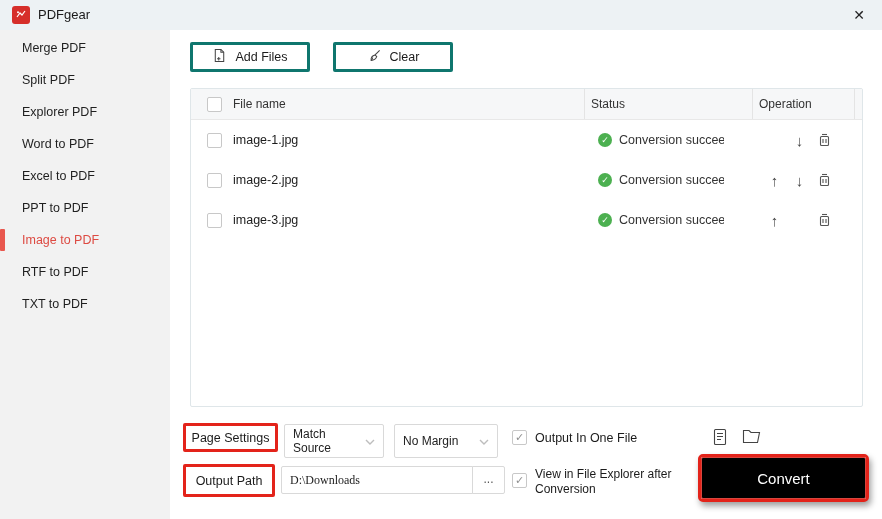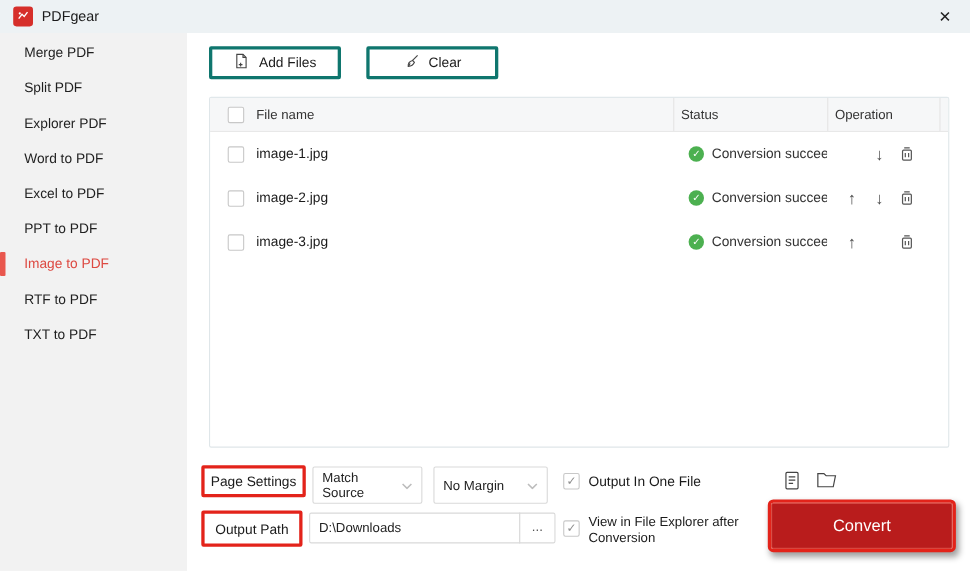--- a/index.html
+++ b/index.html
@@ -25,46 +25,46 @@
   .btn-clear { left:333px; }
 
   
   .file-table { position:absolute; left:190px; top:88px; width:673px; height:319px; background:#fff; border:1px solid #dfe6e9; border-radius:2px; }
   .thead { height:31px; background:#f6f7f8; border-bottom:1px solid #e8e8e8; display:flex; align-items:center; font-size:12px; color:#333; }
   .trow { height:40px; display:flex; align-items:center; font-size:12.5px; }
   .col-check { width:42px; display:flex; align-items:center; justify-content:flex-start; padding-left:16px; }
   .col-name { flex:1; white-space:nowrap; overflow:hidden; }
   .col-status { width:140px; align-self:stretch; display:flex; align-items:center; padding-left:14px; overflow:hidden; }
   .thead .col-status { border-left:1px solid #e4e4e4; padding-left:6px; }
-  .col-op { width:102px; align-self:stretch; display:flex; align-items:center; padding-left:10px; }
+  .col-op { width:102px; align-self:stretch; display:flex; align-items:center; padding-left:10px;margin-left:28px; }
   .thead .col-op { border-left:1px solid #e4e4e4; padding-left:6px; }
   .col-end { width:8px; align-self:stretch; }
   .thead .col-end { border-left:1px solid #e4e4e4; }
   .checkbox { width:15px; height:15px; background:#fff; border:1px solid #c8c8c8; border-radius:2px; display:flex; align-items:center; justify-content:center; font-size:11px; color:#8f8f8f; cursor:pointer; }
   .checkbox .mark { visibility:hidden; }
   .checkbox.checked .mark { visibility:visible; }
   .status-dot { width:14px; height:14px; min-width:14px; border-radius:50%; background:#4cb050; color:#fff; font-size:9px; display:flex; align-items:center; justify-content:center; margin-right:7px; }
   .status-text { white-space:nowrap; overflow:hidden; color:#333; }
   .op-slot { width:25px; display:flex; align-items:center; justify-content:center; }
   .arrow-glyph { font-size:15px; color:#4a4a4a; cursor:pointer; }
   .icon-btn { cursor:pointer; display:flex; align-items:center; justify-content:center; }
 
   
   .annot-box { position:absolute; border:3px solid #e3231a; border-radius:2px; background:#fff; display:flex; align-items:center; justify-content:center; font-size:12.5px; }
   .ps-box { left:183px; top:423px; width:95px; height:29px; }
   .op-box { left:183px; top:464px; width:92px; height:33px; }
   .dropdown { position:absolute; top:424px; height:27px; background:#fff; border:1px solid #d9d9d9; border-radius:2px; display:flex; align-items:center; justify-content:space-between; padding:16px 8px; font-size:12px; color:#222; cursor:pointer; }
   .dd-pagesize { left:284px; width:100px; }
   .dd-margin { left:394px; width:104px; }
   .chk-row-label { position:absolute; font-size:12.5px; color:#1b1b1b; }
-  .path-input { position:absolute; left:281px; top:466px; width:192px; height:28px; border:1px solid #d9d9d9; border-radius:2px 0 0 2px; font-size:12px; color:#222; padding-left:8px; font-family:Liberation Sans, sans-serif; outline:none; background:#fff; }
+  .path-input { position:absolute; left:281px; top:466px; width:192px; height:28px; border:1px solid #d9d9d9; border-radius:2px 0 0 2px; font-size:12px; color:#222; padding-left:8px; font-family:Liberation Serif, serif; outline:none; background:#fff; }
   .browse-btn { position:absolute; left:472px; top:466px; width:33px; height:28px; background:#fff; border:1px solid #d9d9d9; border-radius:0 2px 2px 0; display:flex; align-items:flex-end; justify-content:center; font-size:12px; color:#555; padding-bottom:7px; cursor:pointer; }
   .explorer-label { position:absolute; left:535px; top:467px; width:162px; font-size:12px; line-height:15px; color:#1b1b1b; }
   .convert-outer { position:absolute; left:698px; top:454px; width:171px; height:48px; border:3px solid #e3231a; border-radius:5px; box-shadow:2px 4px 6px rgba(0,0,0,0.38); background:#fff; }
-  .convert-btn { width:100%; height:100%; background:#b91c1c; border-radius:2px; border:1px solid #d8463e; color:#fff; font-size:15px; display:flex; align-items:center; justify-content:center; cursor:pointer; font-family:"Liberation Sans",sans-serif; }
+  .convert-btn { width:100%; height:100%; background:#000000; border-radius:2px; border:1px solid #d8463e; color:#fff; font-size:15px; display:flex; align-items:center; justify-content:center; cursor:pointer; font-family:"Liberation Sans",sans-serif; }
   .bottom-icon { position:absolute; top:428px; }
   .doc-icon { left:712px; }
   .folder-icon { left:742px; }
 </style>
 </head>
 <body>
 
 <div class="app">
 
   <div class="titlebar">

